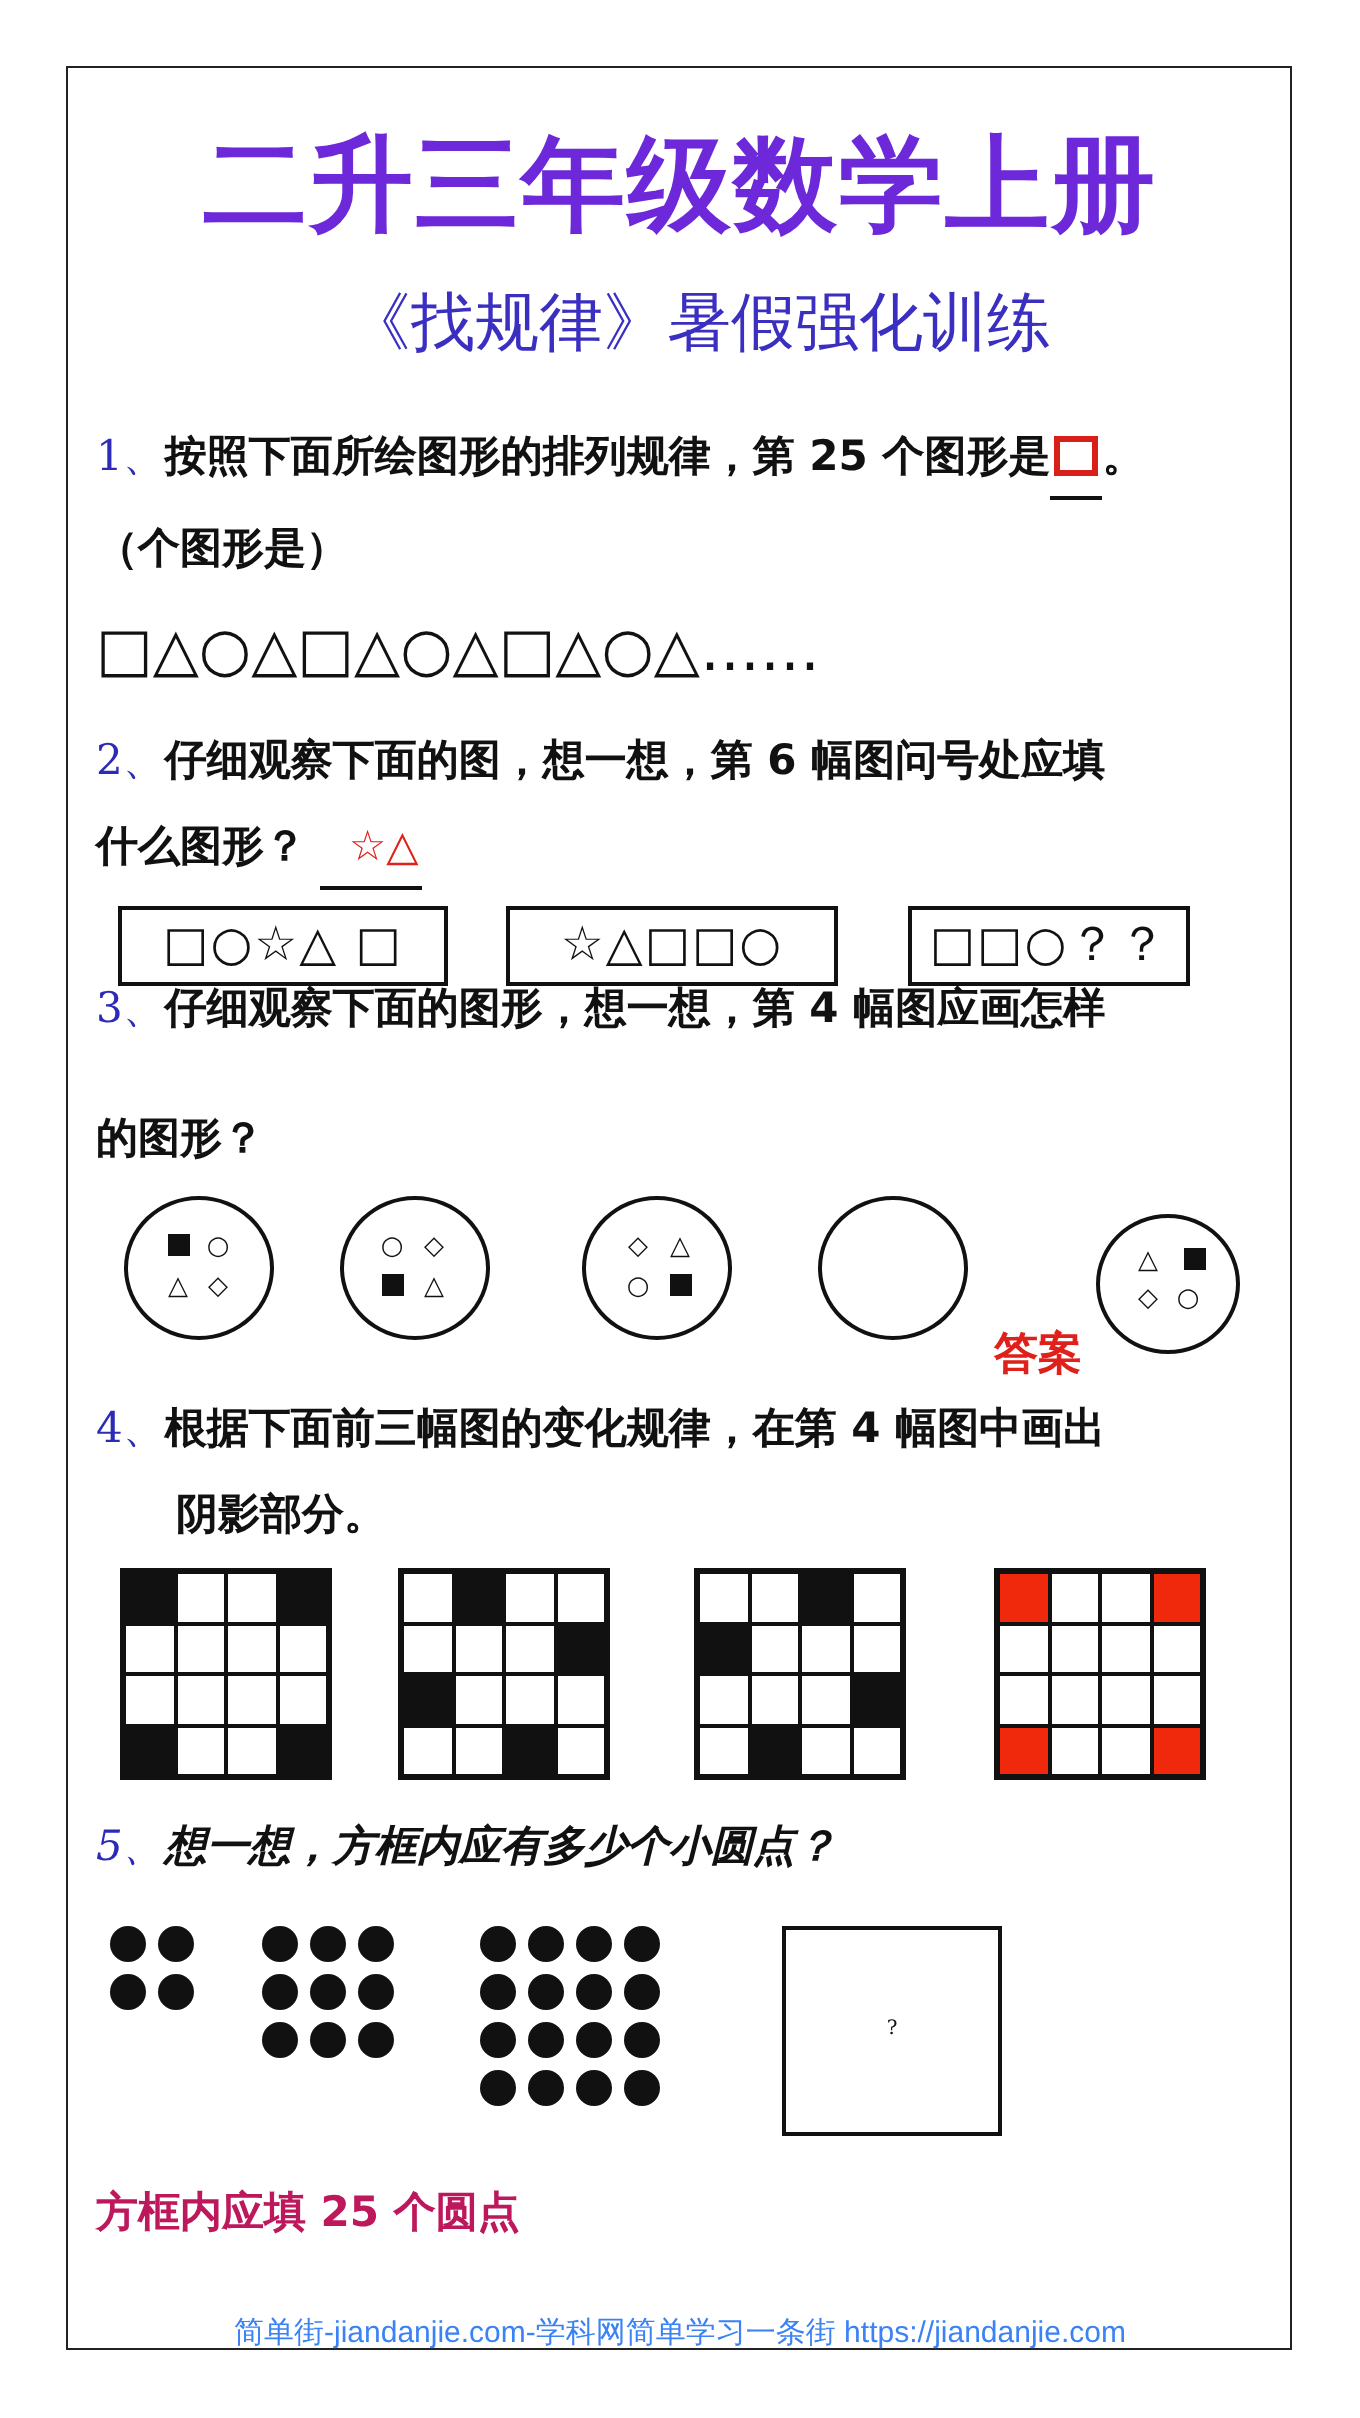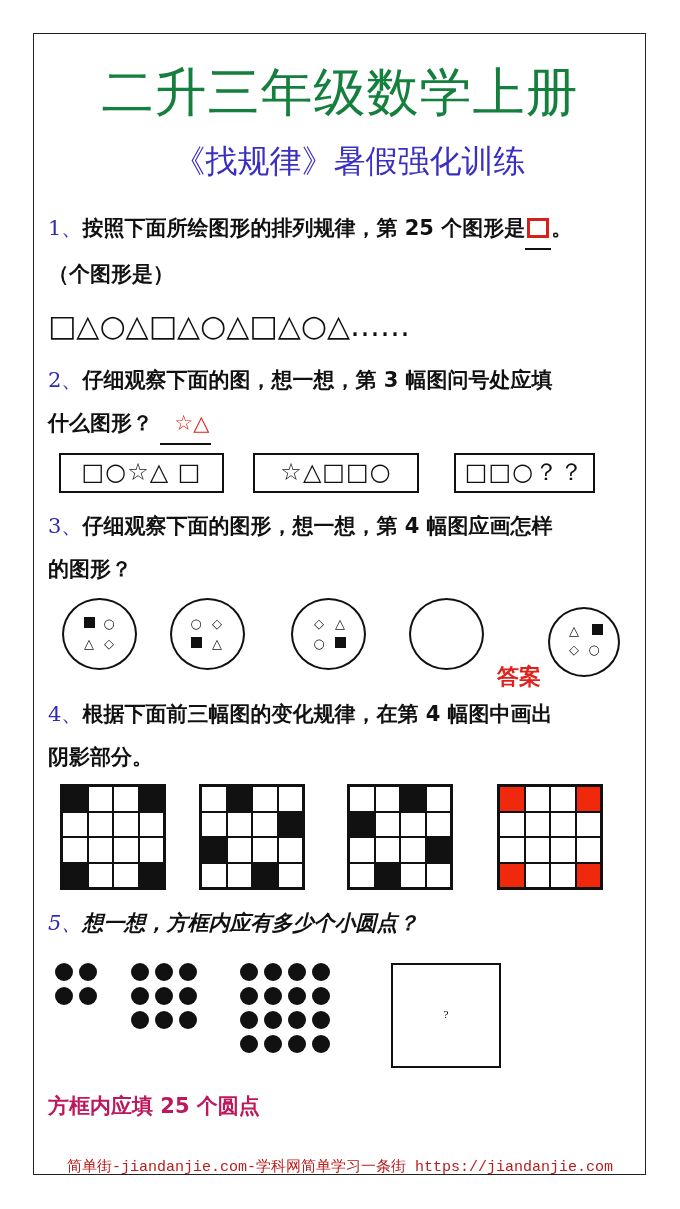--- a/index.html
+++ b/index.html
@@ -1,21 +1,21 @@
 <!DOCTYPE html>
 <html><head>
 <meta charset="utf-8">
 <style>
   html, body { margin: 0; padding: 0; background: #ffffff; }
   body { width: 680px; height: 1209px; position: relative; overflow: hidden;
          font-family: "DejaVu Serif", "Liberation Serif", serif; color: #111; }
   .page-frame { position: absolute; left: 33px; top: 33px; width: 613px; height: 1142px;
                 border: 1.5px solid #222; box-sizing: border-box; }
   .title { position: absolute; left: 0; right: 0; top: 58px; text-align: center;
-           font-size: 52px; font-weight: normal; letter-spacing: 1px; color: #15803d; }
+           font-size: 52px; font-weight: bold; letter-spacing: 1px; color: #6d28d9; }
   .subtitle { position: absolute; left: 0; right: 0; top: 140px; text-align: center;
               font-size: 32px; color: #3a2fc0; margin-left: 19px; }
   .q { position: absolute; left: 48px; font-size: 21px; font-weight: bold; line-height: 40px;
        font-family: "DejaVu Sans", "Liberation Sans", sans-serif; white-space: nowrap; }
   .qnum { color: #2d2ab8; font-weight: normal; font-family: "DejaVu Serif", serif; }
   .red { color: #e0201a; }
   .ans-blank { display: inline-block; border-bottom: 2px solid #111; padding: 0 2px; }
   .ans-square { display: inline-block; width: 22px; height: 20px; border: 3px solid #d8201a;
                 vertical-align: -3px; box-sizing: border-box; }
   .seq { position: absolute; left: 48px; top: 308px; font-size: 30px; letter-spacing: 0px;
@@ -34,50 +34,50 @@
   .grid div.on { background: #111; }
   .grid div.red-on { background: #f0280c; }
   .dots { position: absolute; display: grid; gap: 6px; }
   .dot { width: 18px; height: 18px; border-radius: 50%; background: #111; }
   .qbox { position: absolute; left: 391px; top: 963px; width: 110px; height: 105px;
           border: 2px solid #111; box-sizing: border-box; text-align: center; line-height: 100px;
           font-size: 10px; }
   .answer5 { position: absolute; left: 48px; top: 1092px; font-size: 21px; font-weight: bold;
              color: #be185d; font-family: "DejaVu Sans", sans-serif; }
   .footer { position: absolute; left: 0; right: 0; top: 1157px; text-align: center;
-            font-size: 15px; color: #b91c1c; font-family: Liberation Mono, monospace; }
+            font-size: 15px; color: #3b82f6; font-family: Liberation Sans, sans-serif; }
   .answer-label { position: absolute; left: 497px; top: 662px; font-size: 22px; font-weight: bold;
                   color: #e0201a; font-family: "DejaVu Sans", sans-serif; }
 </style>
 </head>
 <body>
 
 <div class="page-frame"></div>
 
 <div class="title">二升三年级数学上册</div>
 <div class="subtitle">《找规律》暑假强化训练</div>
 
 <div class="q" style="top:208px;">
   <span class="qnum">1、</span><span>按照下面所绘图形的排列规律，第 25 个图形是</span><span class="ans-blank"><span class="ans-square"></span></span><span>。</span>
 </div>
 <div class="q" style="top:254px; font-weight:bold;">（个图形是）</div>
 <div class="seq">□△○△□△○△□△○△……</div>
 
 <div class="q" style="top:360px;">
-  <span class="qnum">2、</span><span>仔细观察下面的图，想一想，第 3 幅图问号处应填</span>
+  <span class="qnum">2、</span><span>仔细观察下面的图，想一想，第 6 幅图问号处应填</span>
 </div>
 <div class="q" style="top:403px;">
   <span>什么图形？</span>
   <span class="ans-blank red" style="font-weight:normal; padding:0 2px 0 14px;">☆△</span>
 </div>
 <div class="box-row" style="left:59px; width:165px;">□○☆△ □</div>
 <div class="box-row" style="left:253px; width:166px;">☆△□□○</div>
 <div class="box-row" style="left:454px; width:141px;">□□○？？</div>
 
-<div class="q" style="top:506px;">
+<div class="q" style="top:484px;">
   <span class="qnum">3、</span><span>仔细观察下面的图形，想一想，第 4 幅图应画怎样</span>
 </div>
 <div class="q" style="top:549px;">的图形？</div>
 
 <div class="circle" style="left:62px; top:598px; width:75px; height:72px;">
   <span class="cell" style="left:18px; top:17px;"><span class="fill-sq"></span></span>
   <span class="cell" style="left:38px; top:17px;">○</span>
   <span class="cell" style="left:18px; top:37px;">△</span>
   <span class="cell" style="left:38px; top:37px;">◇</span>
 </div>
@@ -98,21 +98,21 @@
 <div class="circle" style="left:548px; top:607px; width:72px; height:70px;">
   <span class="cell" style="left:17px; top:15px;">△</span>
   <span class="cell" style="left:40px; top:15px;"><span class="fill-sq"></span></span>
   <span class="cell" style="left:17px; top:34px;">◇</span>
   <span class="cell" style="left:37px; top:34px;">○</span>
 </div>
 
 <div class="q" style="top:694px;">
   <span class="qnum">4、</span><span>根据下面前三幅图的变化规律，在第 4 幅图中画出</span>
 </div>
-<div class="q" style="top:737px;">阴影部分。</div>
+<div class="q" style="top:737px;margin-left:40px;">阴影部分。</div>
 
 <div class="grid" style="left:60px;">
     <div class="on"></div>
     <div></div>
     <div></div>
     <div class="on"></div>
     <div></div>
     <div></div>
     <div></div>
     <div></div>

